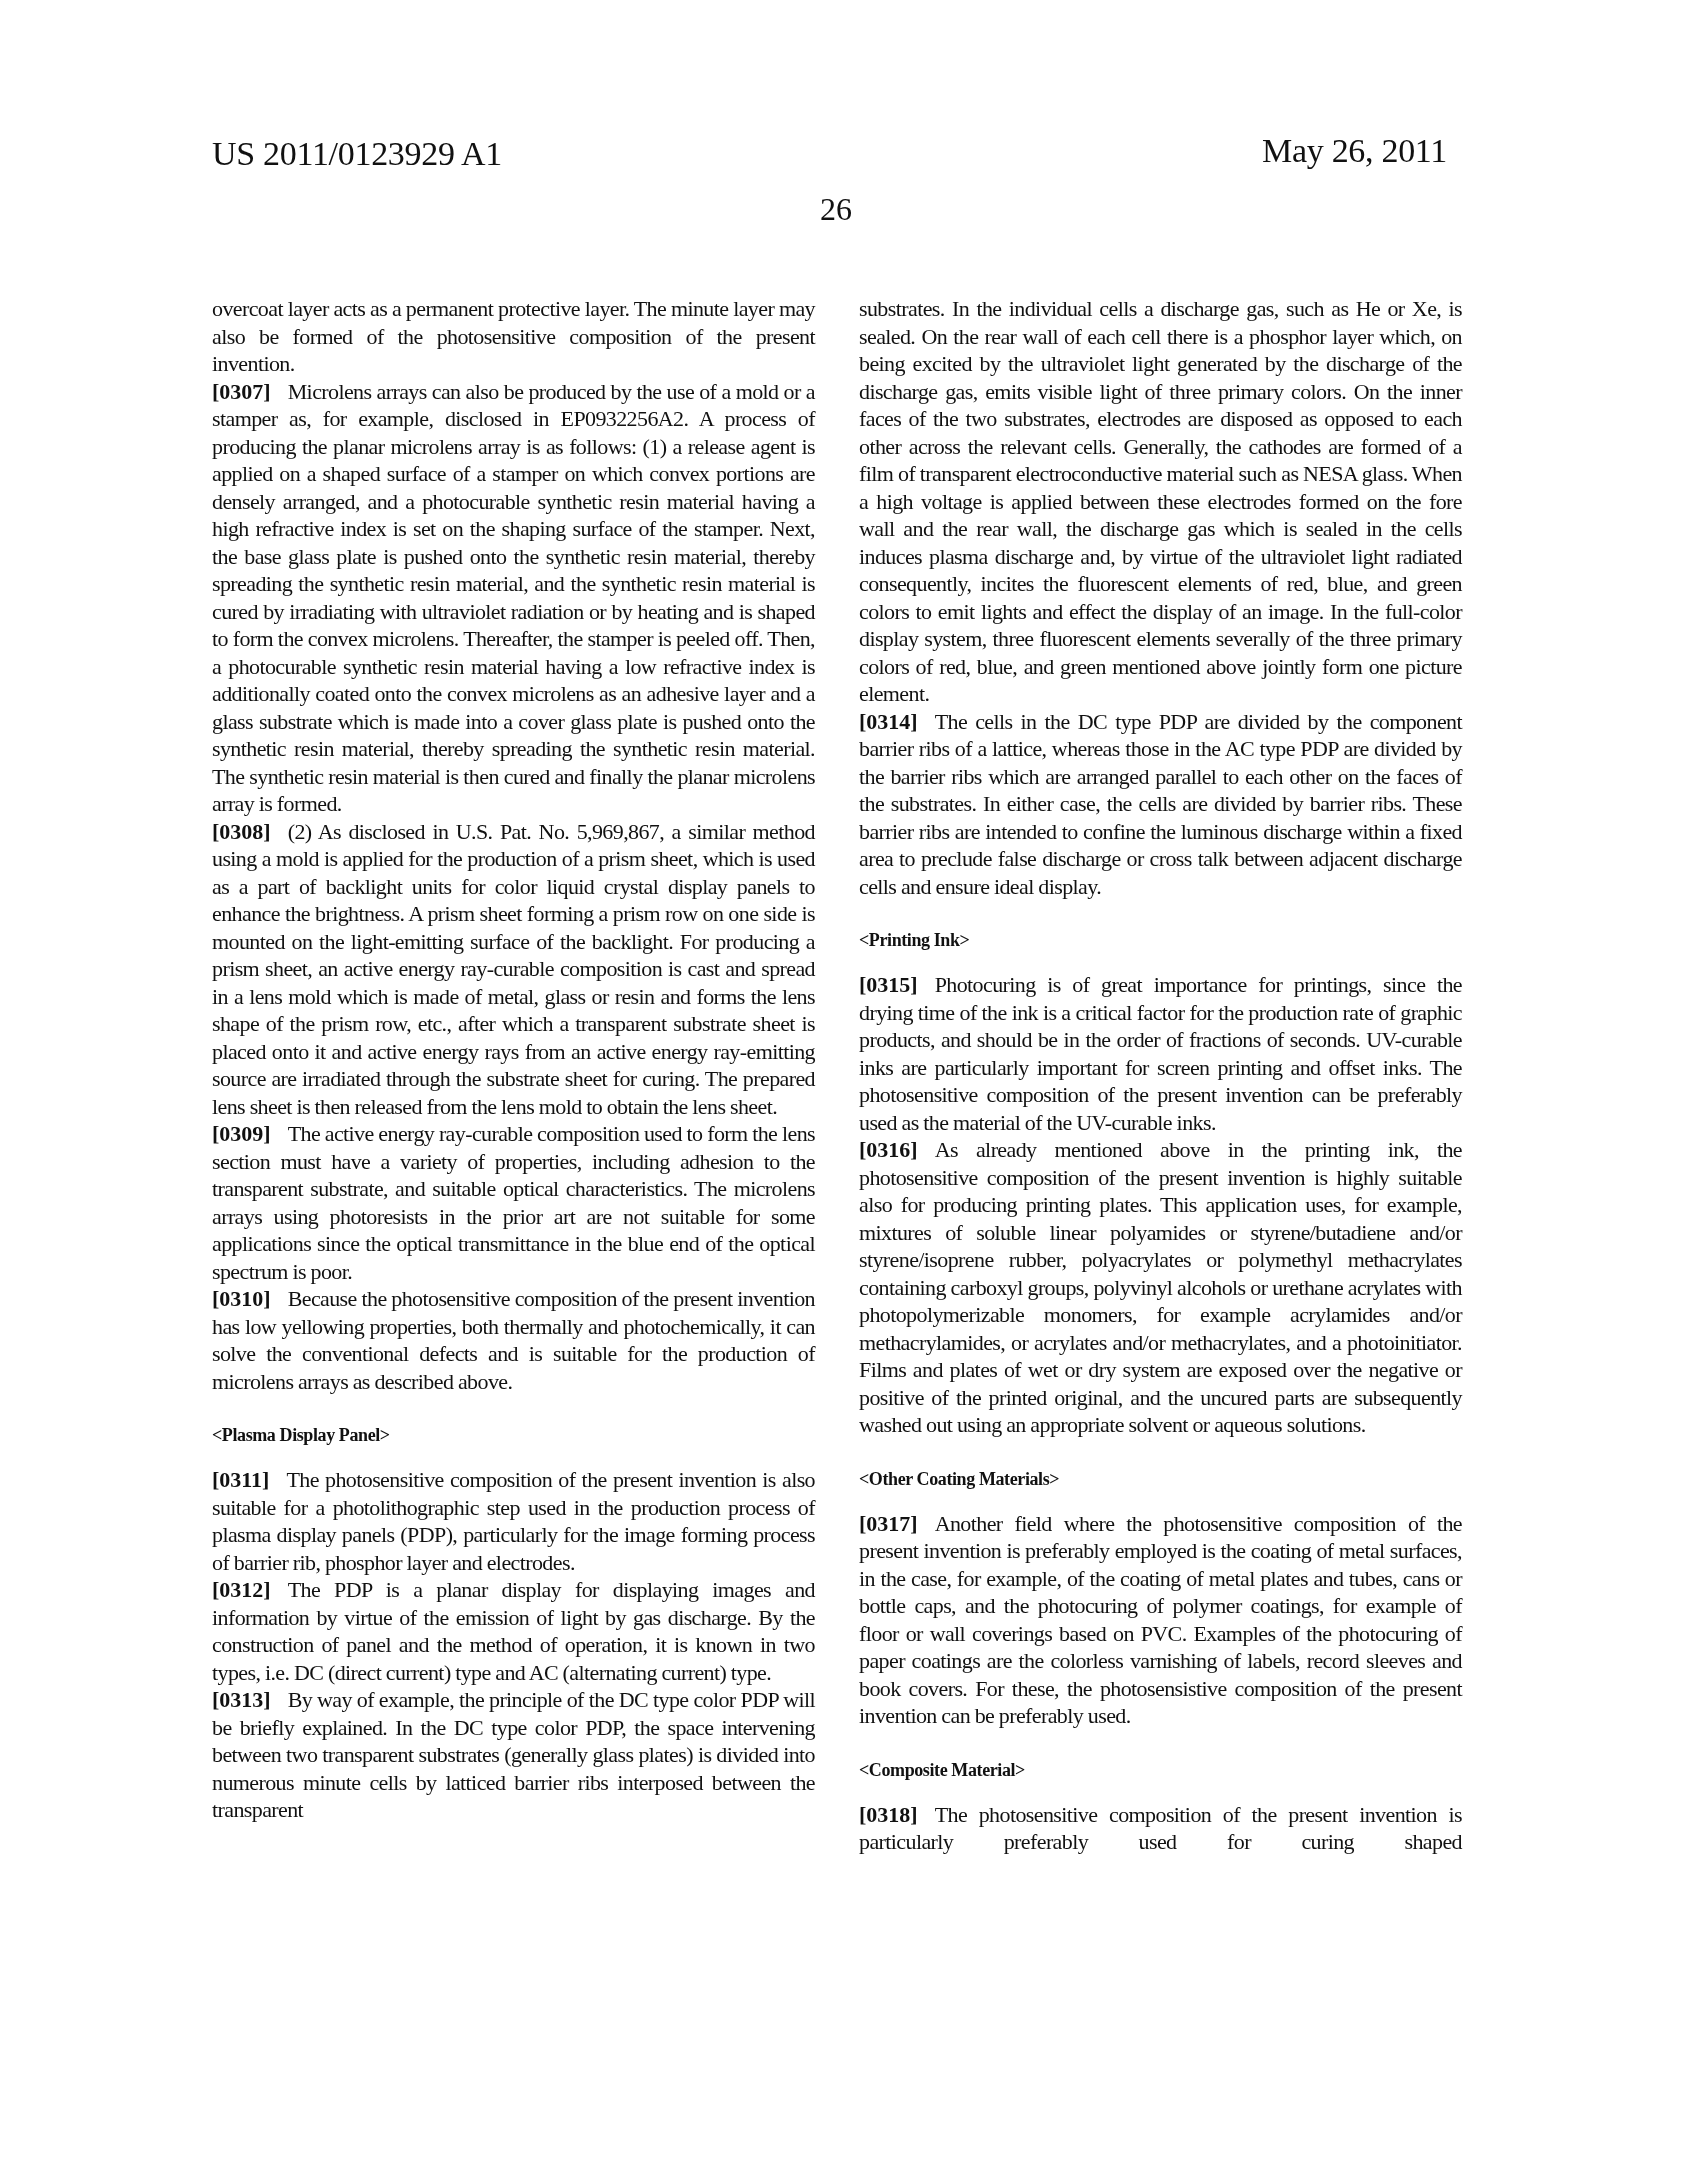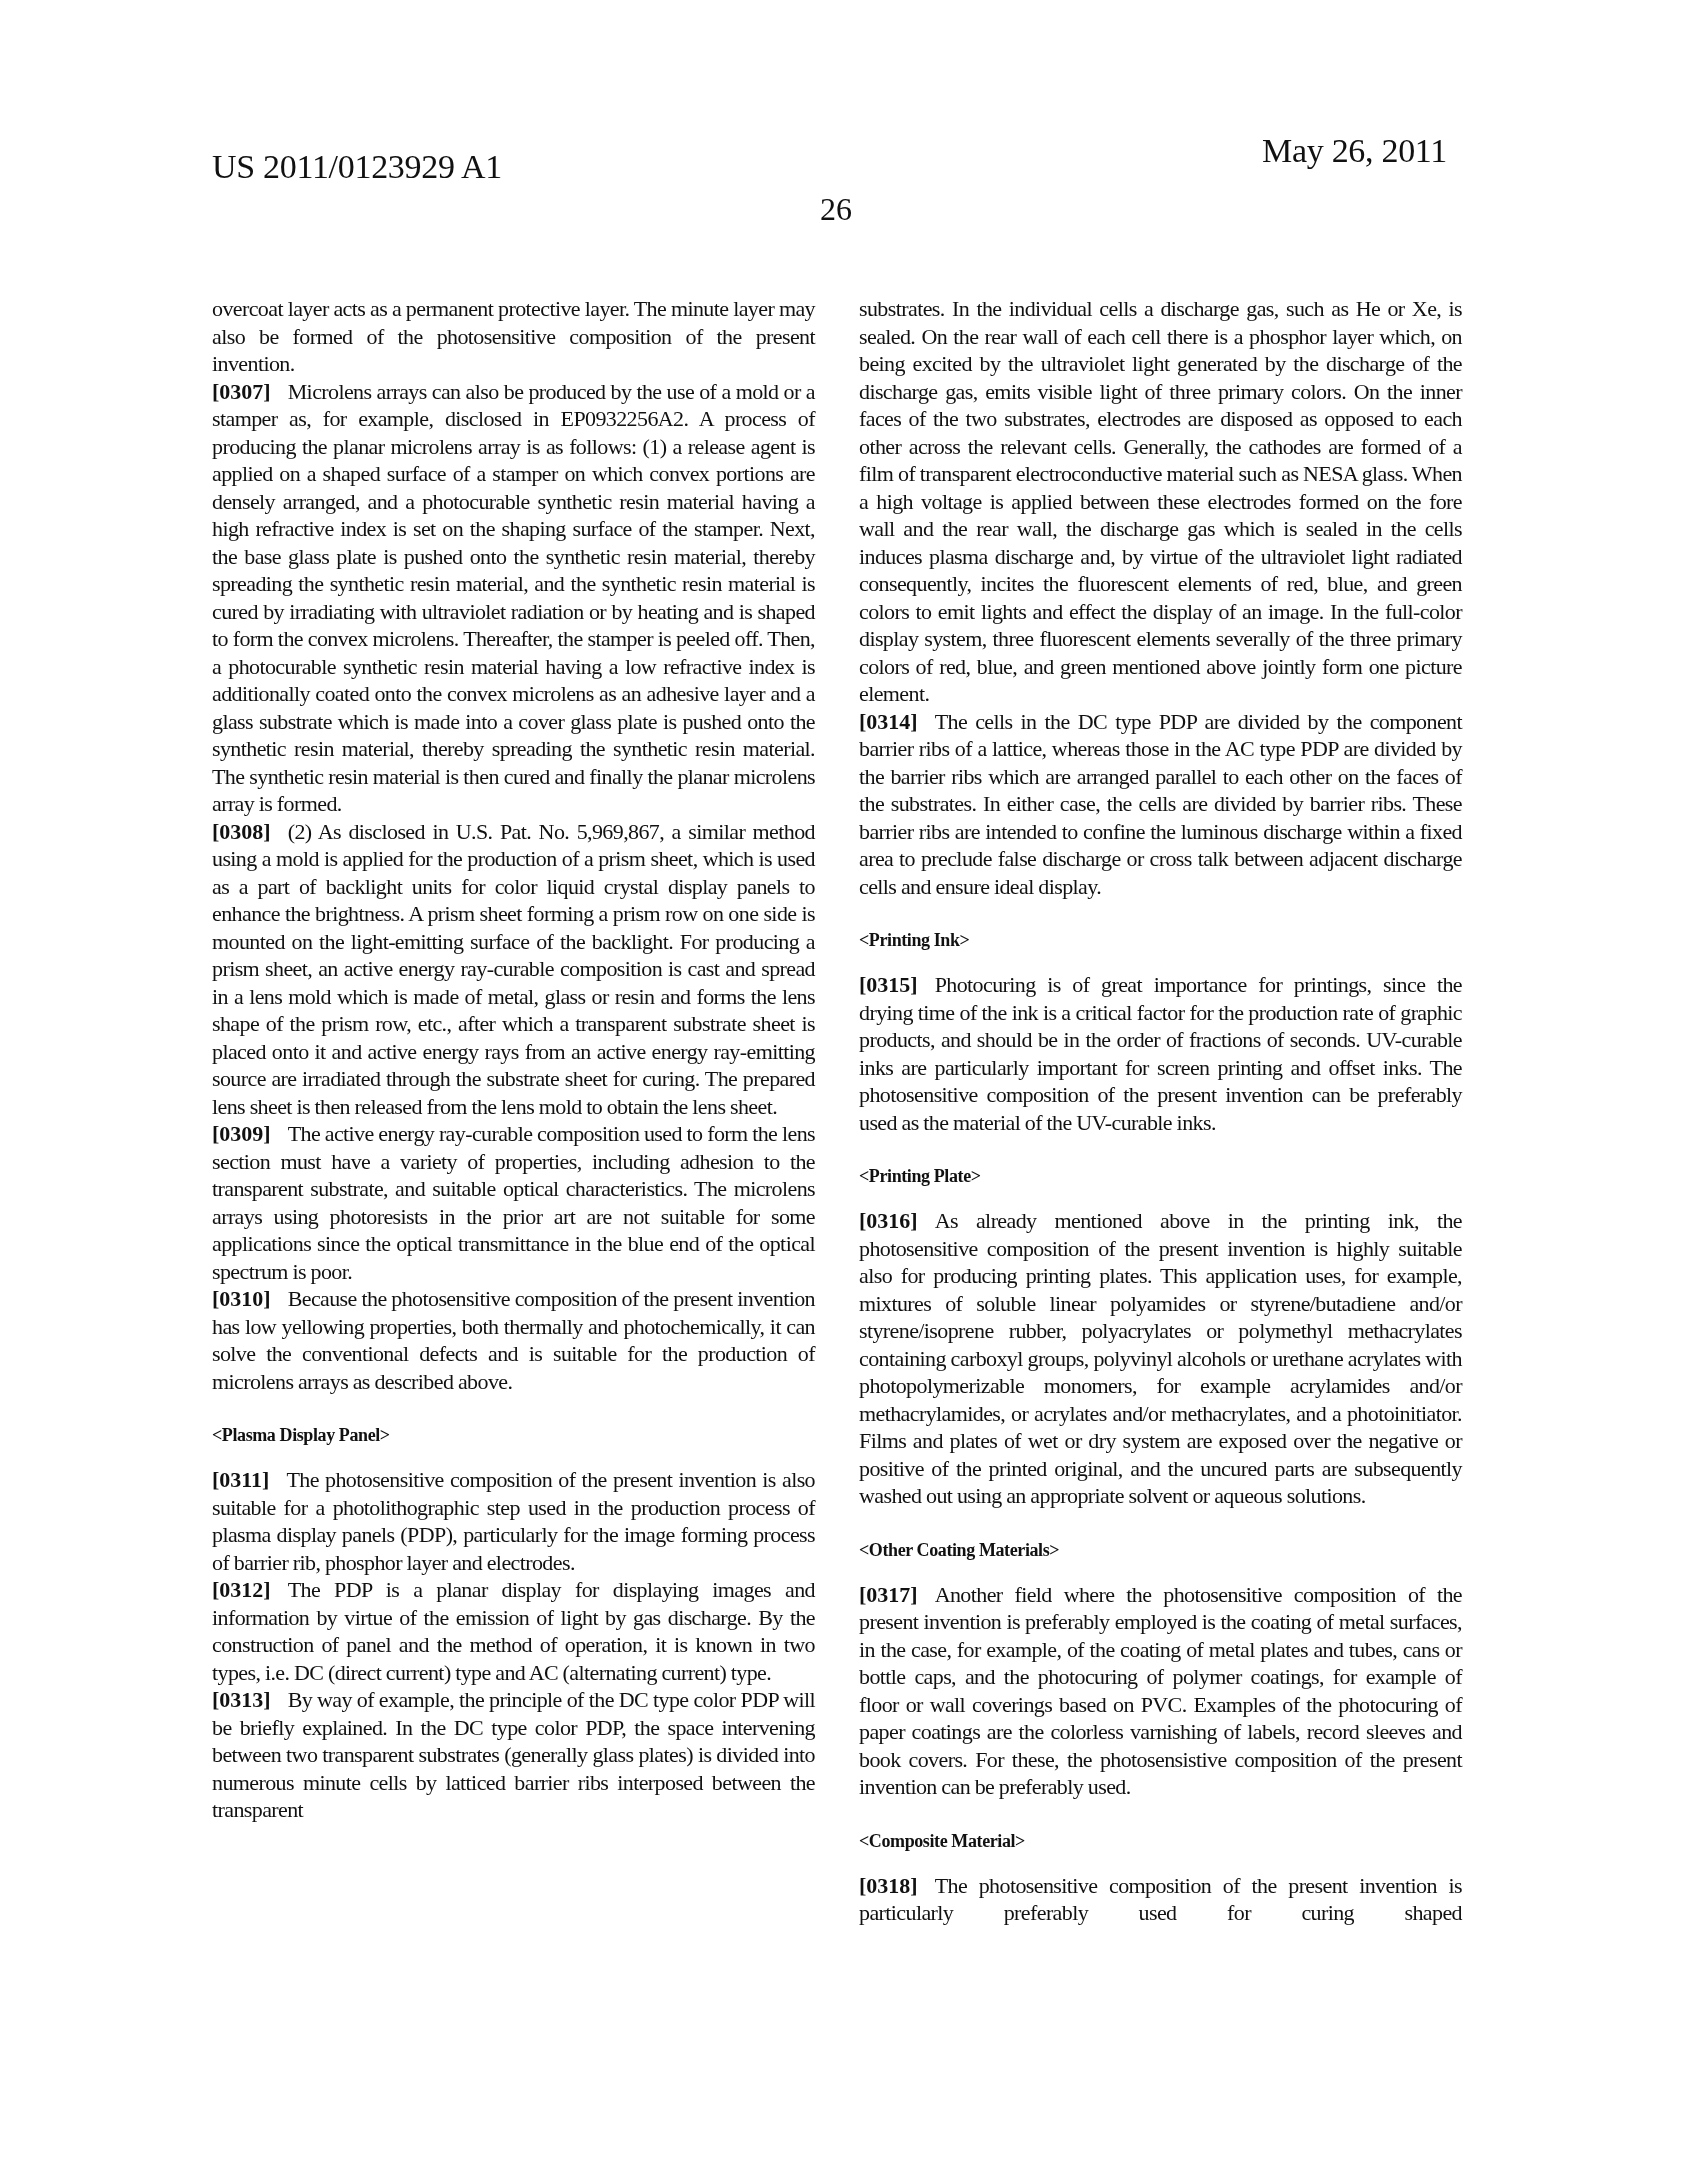--- a/index.html
+++ b/index.html
@@ -18,21 +18,21 @@
   .page-header {
     position: absolute;
     left: 0;
     top: 0;
     width: 1694px;
     height: 238px;
   }
   .pub-number {
     position: absolute;
     left: 212px;
-    top: 147px;
+    top: 134px;
     font-size: 34px;
     line-height: 40px;
     white-space: nowrap;
     letter-spacing: -0.3px;
   }
   .pub-date {
     position: absolute;
     right: 247px;
     top: 131px;
     font-size: 34px;
@@ -134,21 +134,20 @@
 
   <p class="para">
     <span class="para-num">[0314]</span><span>The cells in the DC type PDP are divided by the component barrier ribs of a lattice, whereas those in the AC type PDP are divided by the barrier ribs which are arranged parallel to each other on the faces of the substrates. In either case, the cells are divided by barrier ribs. These barrier ribs are intended to confine the luminous discharge within a fixed area to preclude false discharge or cross talk between adjacent discharge cells and ensure ideal display.</span>
   </p>
 
   <h3 class="section-heading">&lt;Printing Ink&gt;</h3>
   <p class="para">
     <span class="para-num">[0315]</span><span>Photocuring is of great importance for printings, since the drying time of the ink is a critical factor for the production rate of graphic products, and should be in the order of fractions of seconds. UV-curable inks are particularly important for screen printing and offset inks. The photosensitive composition of the present invention can be preferably used as the material of the UV-curable inks.</span>
   </p>
 
-  <h3 class="section-heading">&lt;Printing Plate&gt;</h3>
   <p class="para">
     <span class="para-num">[0316]</span><span>As already mentioned above in the printing ink, the photosensitive composition of the present invention is highly suitable also for producing printing plates. This application uses, for example, mixtures of soluble linear polyamides or styrene/butadiene and/or styrene/isoprene rubber, polyacrylates or polymethyl methacrylates containing carboxyl groups, polyvinyl alcohols or urethane acrylates with photopolymerizable monomers, for example acrylamides and/or methacrylamides, or acrylates and/or methacrylates, and a photoinitiator. Films and plates of wet or dry system are exposed over the negative or positive of the printed original, and the uncured parts are subsequently washed out using an appropriate solvent or aqueous solutions.</span>
   </p>
 
   <h3 class="section-heading">&lt;Other Coating Materials&gt;</h3>
   <p class="para">
     <span class="para-num">[0317]</span><span>Another field where the photosensitive composition of the present invention is preferably employed is the coating of metal surfaces, in the case, for example, of the coating of metal plates and tubes, cans or bottle caps, and the photocuring of polymer coatings, for example of floor or wall coverings based on PVC. Examples of the photocuring of paper coatings are the colorless varnishing of labels, record sleeves and book covers. For these, the photosensistive composition of the present invention can be preferably used.</span>
   </p>
 
   <h3 class="section-heading">&lt;Composite Material&gt;</h3>

